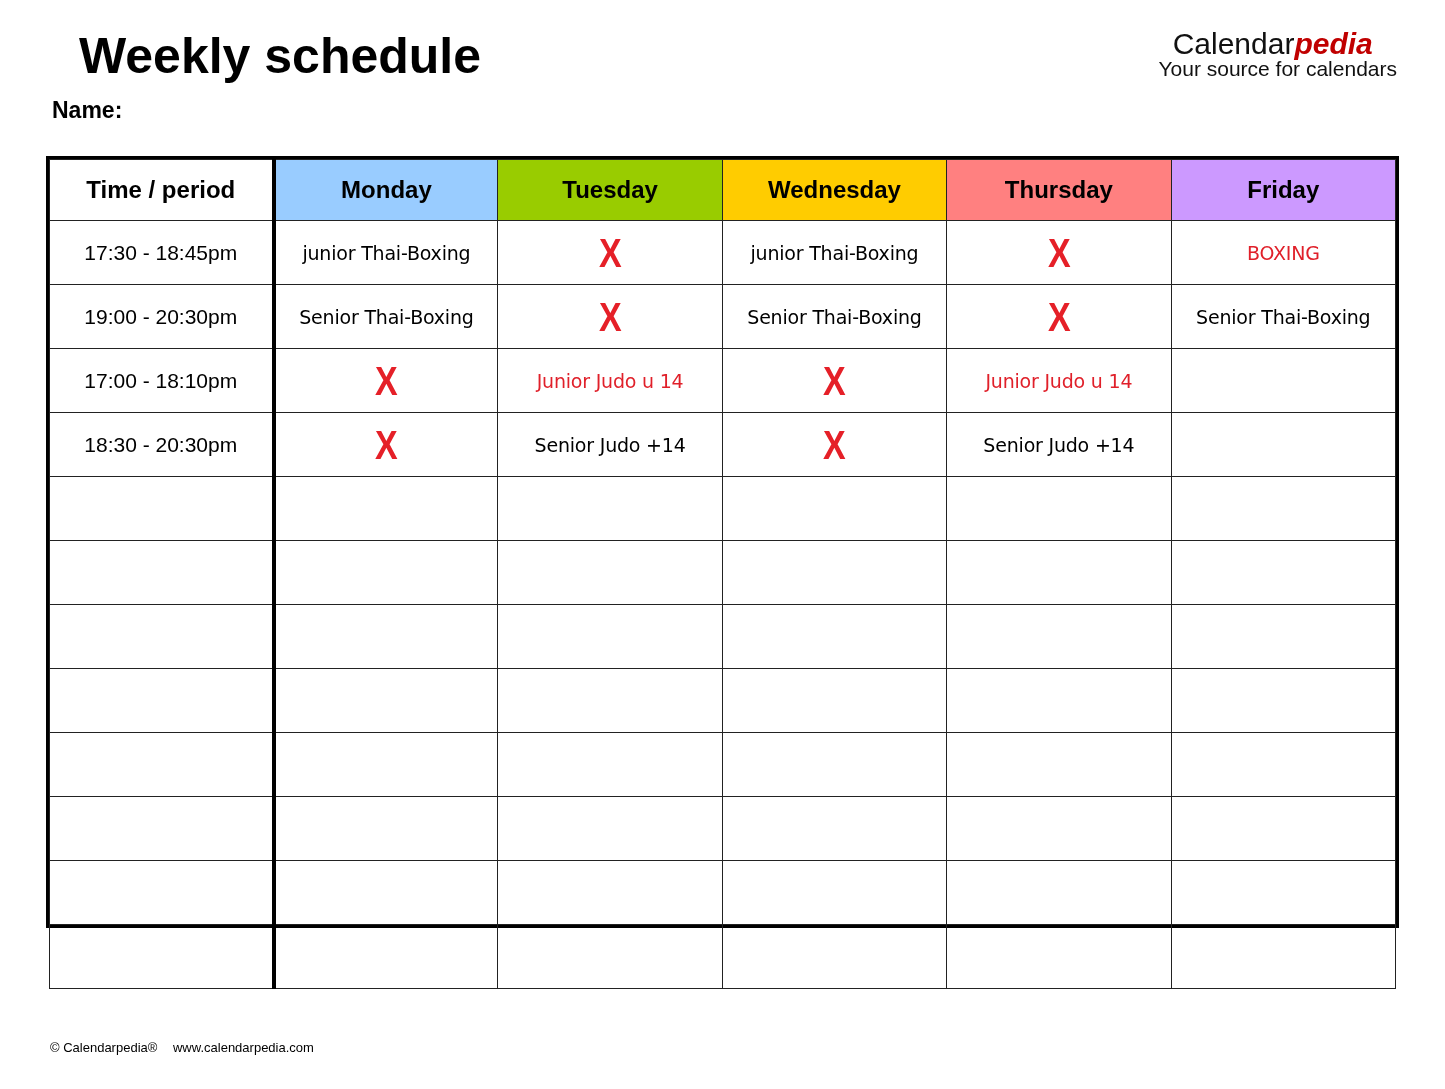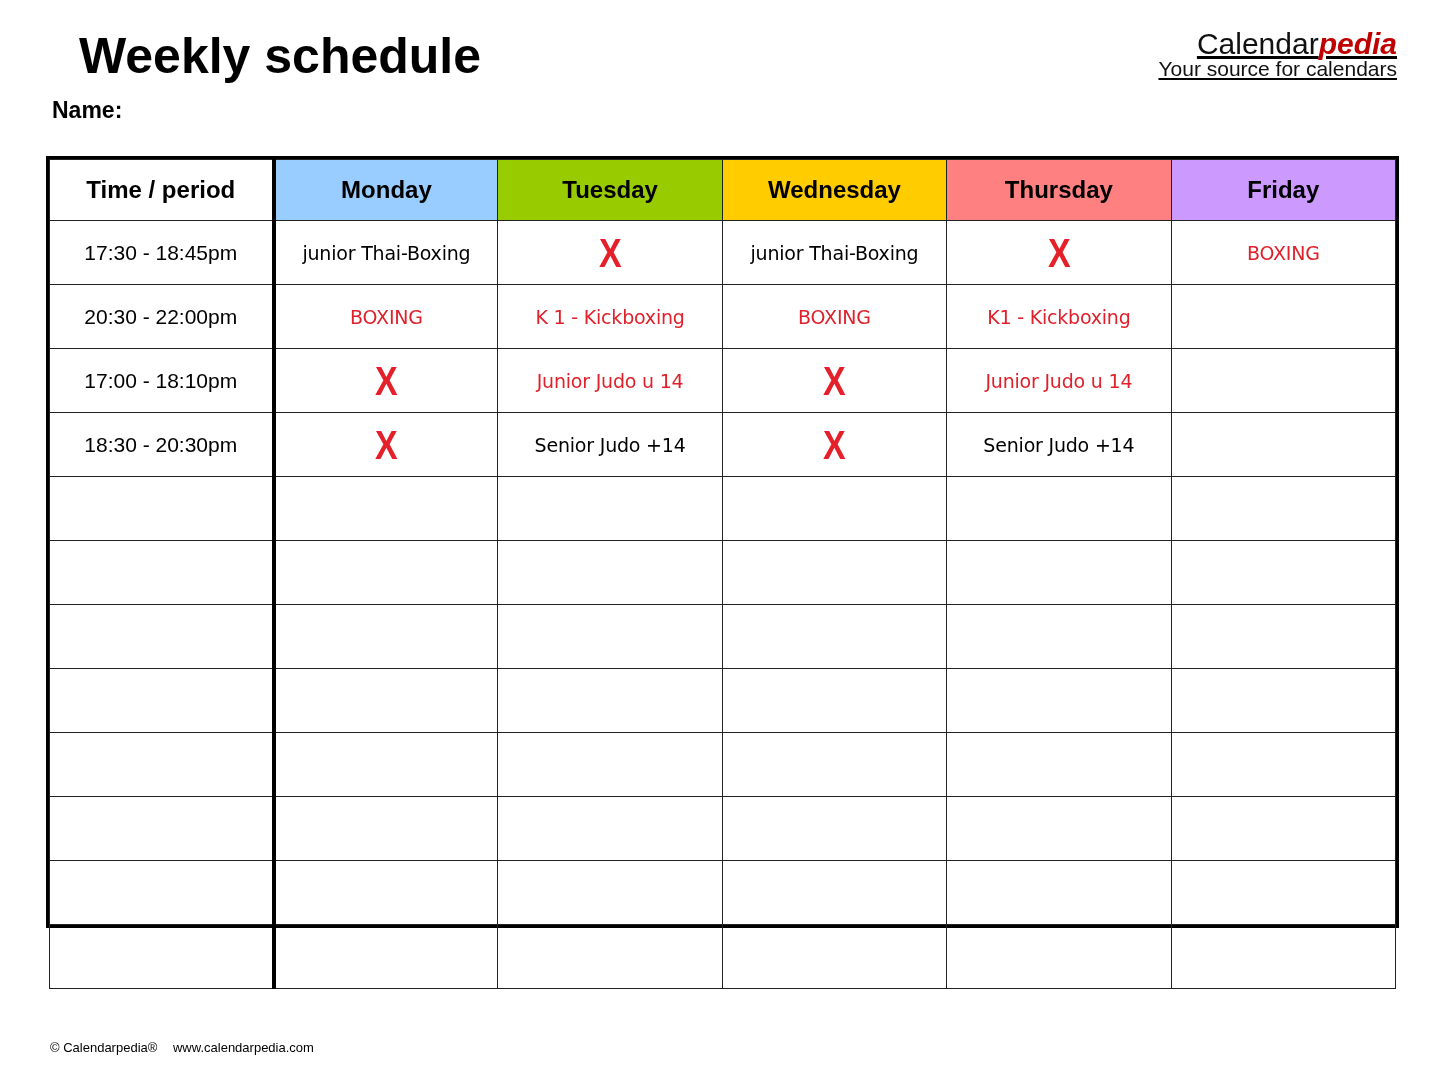--- a/index.html
+++ b/index.html
@@ -1,21 +1,21 @@
 <!DOCTYPE html>
 <html><head>
 <meta charset="utf-8">
 <style>
   html, body { margin: 0; padding: 0; background: #ffffff; }
   body { width: 1445px; height: 1089px; position: relative; overflow: hidden;
          font-family: "Liberation Sans", sans-serif; color: #000; }
   .title { position: absolute; left: 55px; top: 26px; font-size: 50px; font-weight: bold;
            letter-spacing: 0px; line-height: 60px; margin-left: 24px; }
   .name-label { position: absolute; left: 52px; top: 97px; font-size: 23px; font-weight: bold; }
-  .brand { position: absolute; right: 48px; top: 28px; text-align: right; text-decoration: underline; }
+  .brand { position: absolute; right: 48px; top: 28px; text-align: center; }
   .brand-main { font-size: 30px; line-height: 32px; color: #111; }
   .brand-main .pedia { color: #c00000; font-weight: bold; font-style: italic; }
   .brand-sub { font-size: 21px; line-height: 18px; color: #111; margin-left: 10px; }
 
   .grid { position: absolute; left: 46px; top: 156px; width: 1353px; height: 772px;
           border: 3px solid #000; box-sizing: border-box; }
   table.sched { border-collapse: collapse; width: 100%; height: 100%; table-layout: fixed; }
   table.sched td, table.sched th { border: 1.5px solid #222; padding: 0; text-align: center;
           vertical-align: middle; overflow: hidden; white-space: nowrap; }
   table.sched th { height: 60px; font-size: 24px; font-weight: bold; }
@@ -66,26 +66,26 @@
     <tbody id="sched-body">
         <tr>
           <td class="col-time time-cell">17:30 - 18:45pm</td>
           <td><span class="act black">junior Thai-Boxing</span></td>
           <td><span class="xmark">X</span></td>
           <td><span class="act black">junior Thai-Boxing</span></td>
           <td><span class="xmark">X</span></td>
           <td><span class="act red">BOXING</span></td>
         </tr>
         <tr>
-          <td class="col-time time-cell">20:30 - 22:00pm</td>
-          <td><span class="act red">BOXING</span></td>
-          <td><span class="act red">K 1 - Kickboxing</span></td>
-          <td><span class="act red">BOXING</span></td>
-          <td><span class="act red">K1 - Kickboxing</span></td>
-          <td><span class="act black"></span></td>
+          <td class="col-time time-cell">19:00 - 20:30pm</td>
+          <td><span class="act black">Senior Thai-Boxing</span></td>
+          <td><span class="xmark">X</span></td>
+          <td><span class="act black">Senior  Thai-Boxing</span></td>
+          <td><span class="xmark">X</span></td>
+          <td><span class="act black">Senior Thai-Boxing</span></td>
         </tr>
         <tr>
           <td class="col-time time-cell">17:00 - 18:10pm</td>
           <td><span class="xmark">X</span></td>
           <td><span class="act red">Junior Judo u 14</span></td>
           <td><span class="xmark">X</span></td>
           <td><span class="act red">Junior Judo u 14</span></td>
           <td><span class="act black"></span></td>
         </tr>
         <tr>

